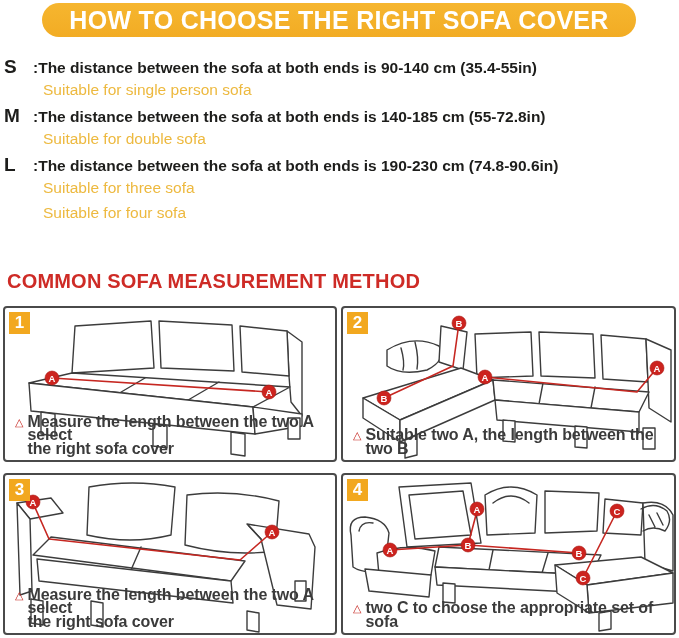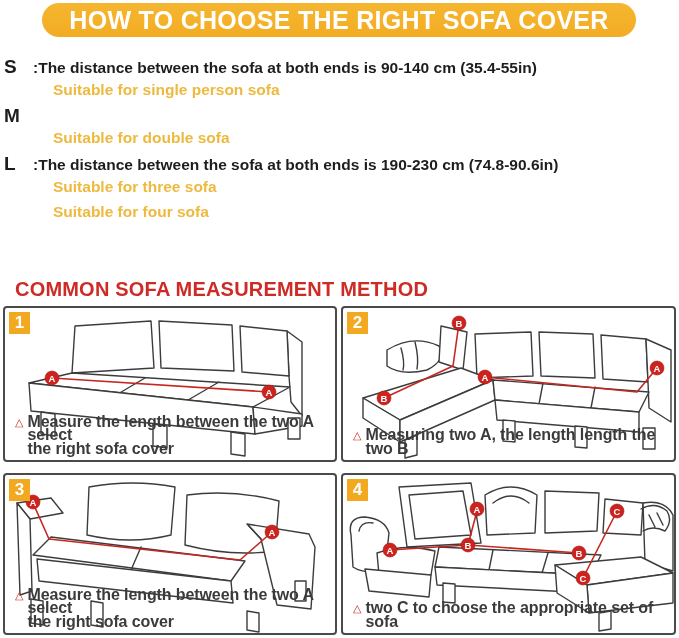--- a/index.html
+++ b/index.html
@@ -10,24 +10,24 @@
   .banner{position:absolute;top:3px;left:42px;width:594px;height:34px;border-radius:17px;
     background:linear-gradient(#F6B62F,#F2AC24);display:flex;align-items:center;justify-content:center;}
   .banner span{color:#fff;font-size:25px;font-weight:700;letter-spacing:0.3px;white-space:nowrap;}
 
   
   .sizes{position:absolute;top:55px;left:4px;width:670px;}
   .size-row{margin-bottom:3px;}
   .size-line{display:flex;align-items:baseline;line-height:23px;}
   .size-letter{display:inline-block;width:29px;font-size:19px;font-weight:700;color:#1d1d1b;}
   .size-desc{font-size:15.5px;font-weight:700;color:#1d1d1b;white-space:nowrap;}
-  .size-suitable{margin-left:49px;font-size:15.5px;font-weight:700;color:#EDB93F;line-height:22px;}
-
-  
-  .section-title{position:absolute;top:266px;left:3px;margin:12px;font-size:20px;font-weight:700;
+  .size-suitable{margin-left:39px;font-size:15.5px;font-weight:400;color:#EDB93F;line-height:22px;}
+
+  
+  .section-title{position:absolute;top:266px;left:3px;margin:4px;font-size:20px;font-weight:700;
     color:#CE2B26;letter-spacing:0.2px;white-space:nowrap;}
 
   
   .panels{position:absolute;top:306px;left:3px;width:673px;display:grid;
     grid-template-columns:334px 335px;grid-template-rows:156px 162px;gap:11px 4px;}
   .panel{position:relative;border:2px solid #4A4A4A;border-radius:4px;background:#fff;box-sizing:border-box;}
   .badge{position:absolute;top:4px;left:4px;width:21px;height:22px;background:#F2A81F;color:#fff;
     font-size:17px;font-weight:700;display:flex;align-items:center;justify-content:center;z-index:3;}
   .caption{position:absolute;left:10px;bottom:5px;display:flex;gap:4px;z-index:3;}
   .warn{color:#C62721;font-size:11px;line-height:14px;}
@@ -54,20 +54,21 @@
     <div class="size-row">
       <div class="size-line">
         <span class="size-letter">S</span>
         <span class="size-desc">:The distance between the sofa at both ends is 90-140 cm (35.4-55in)</span>
       </div>
       <div class="size-suitable">Suitable for single person sofa</div>
     </div>
     <div class="size-row">
       <div class="size-line">
         <span class="size-letter">M</span>
+        <span class="size-desc">:The distance between the sofa at both ends is 140-185 cm (55-72.8in)</span>
       </div>
       <div class="size-suitable">Suitable for double sofa</div>
     </div>
     <div class="size-row">
       <div class="size-line">
         <span class="size-letter">L</span>
         <span class="size-desc">:The distance between the sofa at both ends is 190-230 cm (74.8-90.6in)</span>
       </div>
       <div class="size-suitable">Suitable for three sofa</div>
     </div>
@@ -149,21 +150,21 @@
         </g>
         <g>
           <circle class="mk" cx="314" cy="60" r="7"></circle>
           <text class="mkt" x="314" y="63.5">A</text>
         </g>
       </svg>
       <div class="badge">2</div>
       <div class="caption">
         <span class="warn">△</span>
         <div class="cap-lines">
-          <div>Measuring two A, the length length the two B</div>
+          <div>Suitable two A, the length between the two B</div>
         </div>
       </div>
     </div>
 
     <div class="panel">
       <svg viewBox="0 0 330 158" preserveAspectRatio="none">
         <path class="fw" d="M12,28 L46,23 L58,38 L25,44 Z"></path>
         <path class="fw" d="M12,28 L25,44 L27,116 L15,120 Z"></path>
         <path class="fw" d="M84,12 Q128,4 170,12 L166,60 Q126,70 82,60 Z"></path>
         <path class="fw" d="M182,20 Q228,14 274,26 L270,76 Q226,82 180,70 Z"></path>

